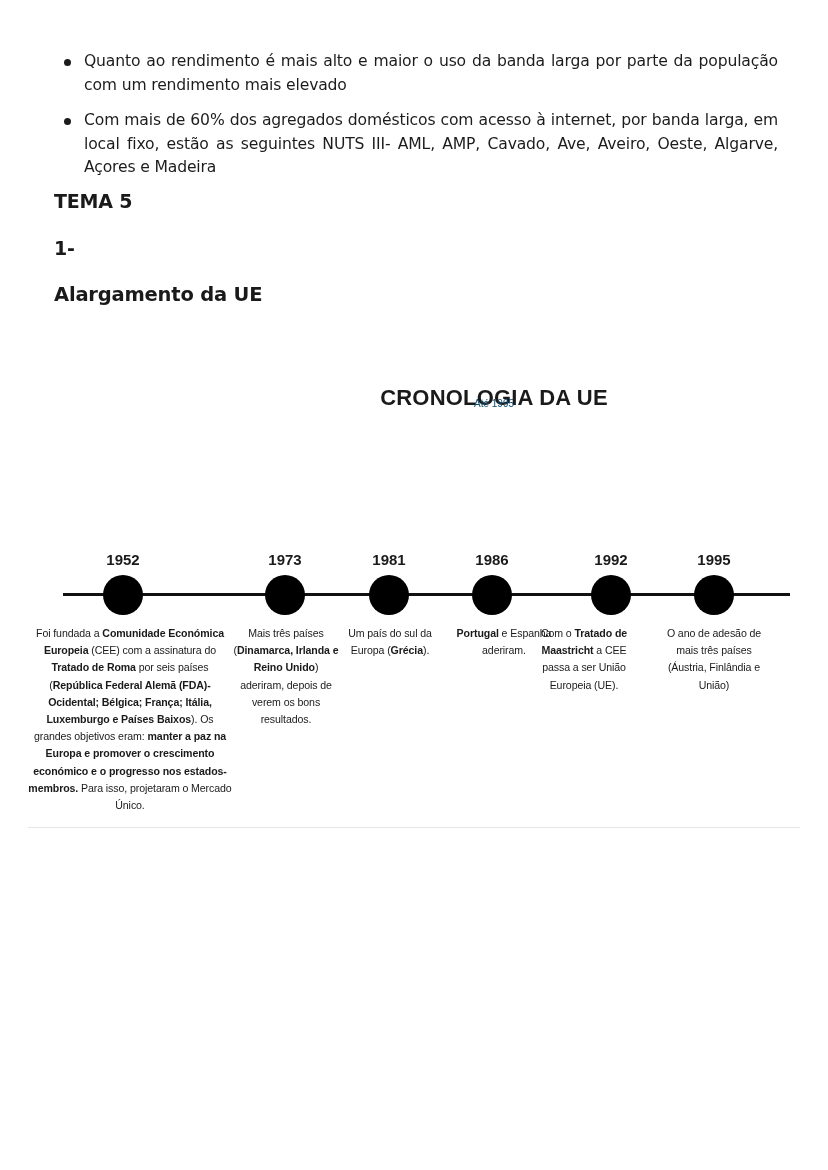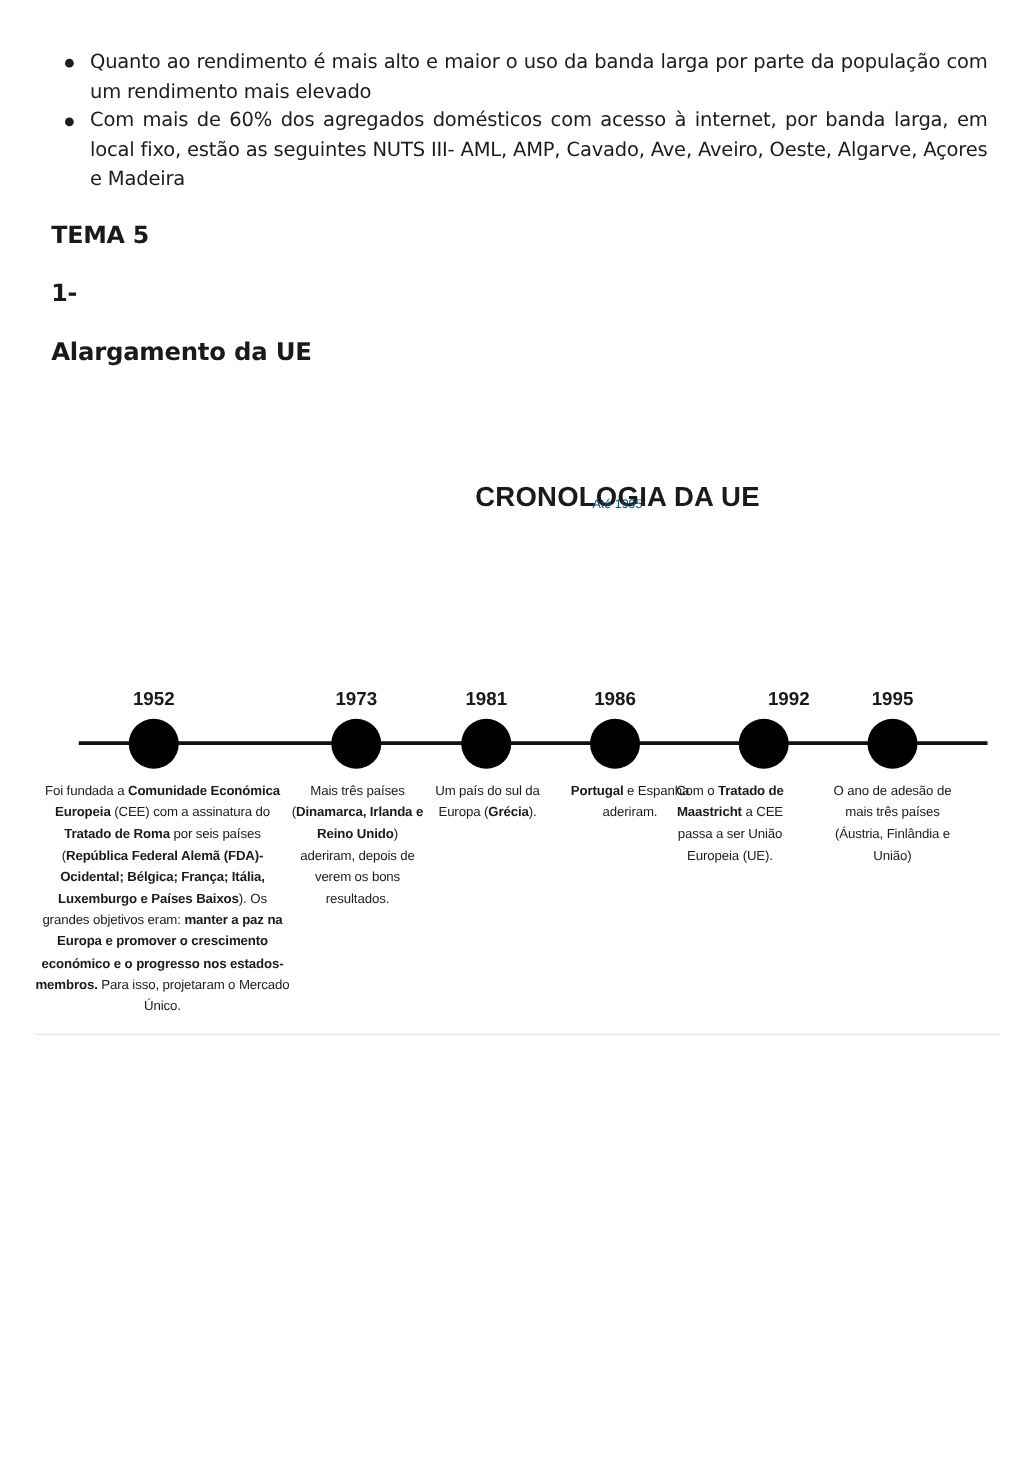--- a/index.html
+++ b/index.html
@@ -24,38 +24,38 @@
       padding: 0;
       list-style: none;
     }
     .bullets li {
       position: relative;
       padding-left: 34px;
       font-size: 15.6px;
       line-height: 23.5px;
       text-align: justify;
       letter-spacing: -0.15px;
-      margin: 0;
+      margin: 12px;
     }
     .bullets li .dot {
       position: absolute;
       left: 14px;
       top: 9px;
       width: 7px;
       height: 7px;
       border-radius: 50%;
       background: #1c1c1c;
     }
     .heading {
       position: absolute;
       left: 38px;
       font-weight: bold;
       font-size: 19px;
       color: #1a1a1a;
-      margin: 3px;
+      margin: 16px;
       letter-spacing: -0.2px;
     }
     #h-tema { top: 174px; }
     #h-num { top: 221px; }
     #h-alarg { top: 267px; font-size: 19.5px; }
 
     .infographic {
       position: absolute;
       left: 28px;
       top: 340px;
@@ -183,21 +183,21 @@
     <div class="desc" style="left:312px; width:100px;"><span>Um país do sul da Europa (</span><b>Grécia</b><span>).</span></div>
   </div>
 
   <div class="event">
     <div class="year" style="left:464px">1986</div>
     <div class="node" style="left:464px"></div>
     <div class="desc" style="left:418px; width:116px;"><b>Portugal</b><span> e Espanha aderiram.</span></div>
   </div>
 
   <div class="event">
-    <div class="year" style="left:603px">1992</div>
+    <div class="year" style="left:583px">1992</div>
     <div class="node" style="left:583px"></div>
     <div class="desc" style="left:506px; width:100px;"><span>Com o </span><b>Tratado de Maastricht</b><span> a CEE passa a ser União Europeia (UE).</span></div>
   </div>
 
   <div class="event">
     <div class="year" style="left:686px">1995</div>
     <div class="node" style="left:686px"></div>
     <div class="desc" style="left:634px; width:104px;"><span>O ano de adesão de mais três países (Áustria, Finlândia e União)</span></div>
   </div>
 

